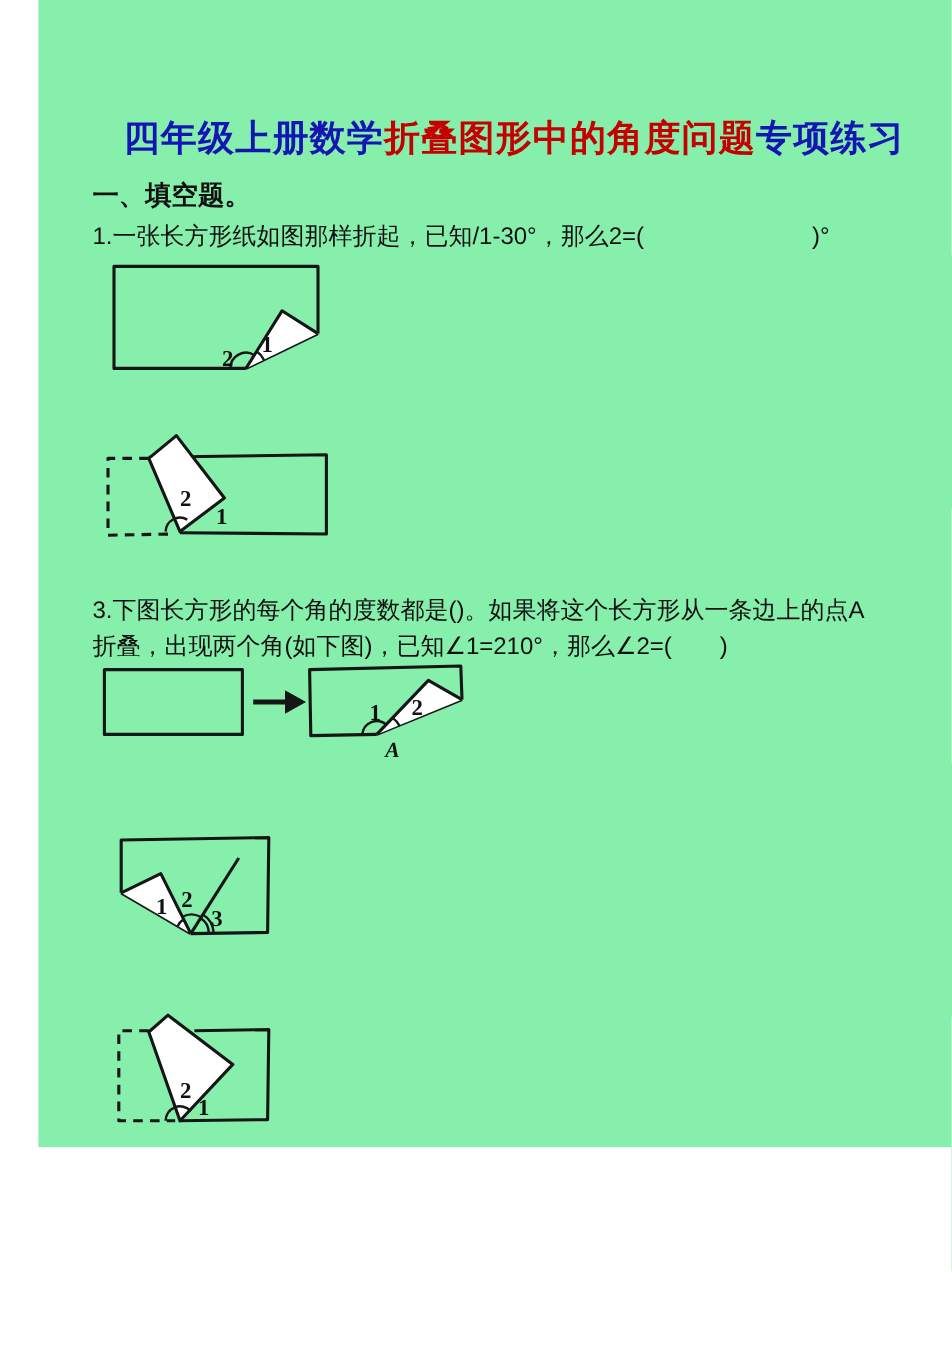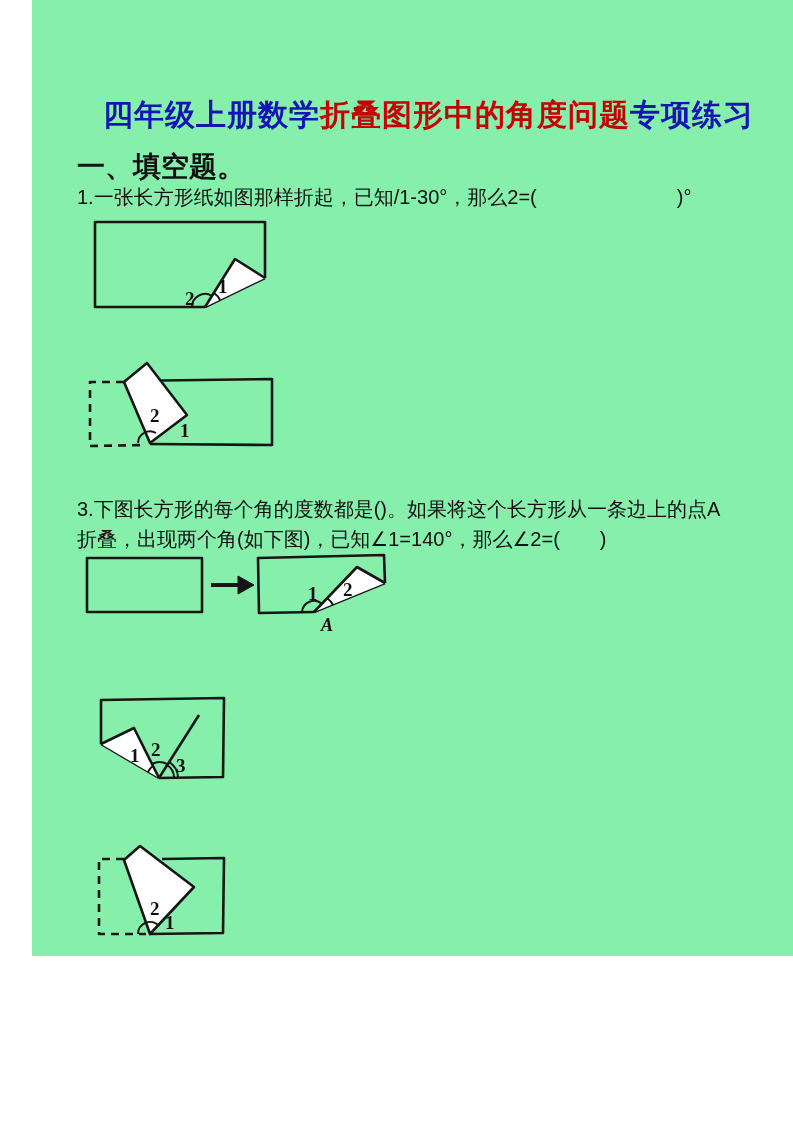--- a/index.html
+++ b/index.html
@@ -7,21 +7,21 @@
     position:relative;width:793px;height:956px;background:#86efac;
     font-family:"Liberation Sans","DejaVu Sans",sans-serif;color:#1a1a1a;overflow:hidden;margin-left:32px;
   }
   .title{
     position:absolute;left:0;right:0;top:95px;margin:0;text-align:center;
     font-size:30px;font-weight:bold;letter-spacing:1px;white-space:nowrap;
   }
   .title .blue{color:#1515b4;}
   .title .red{color:#c40000;}
   .heading{
-    position:absolute;left:45px;top:148px;font-size:28px;font-weight:bold;color:#111;
+    position:absolute;left:45px;top:148px;font-size:22px;font-weight:bold;color:#111;
   }
   .q{
     position:absolute;left:45px;width:740px;font-size:20px;line-height:30px;color:#111;
     white-space:pre-wrap;
   }
   .fig{position:absolute;}
   .fig path,.fig polyline,.fig line{fill:none;stroke:#161616;stroke-width:2.6;stroke-linejoin:round;stroke-linecap:butt;}
   .fig .dash{stroke-dasharray:8 6;}
   .fig .flap{fill:#ffffff;}
   .fig .thin{stroke-width:2;}
@@ -54,21 +54,21 @@
 
   <svg class="fig" style="left:50px;top:358px" width="205" height="95" viewBox="0 0 205 95">
     <path class="dash" d="M42,24 L8,24 L8,88 L64,87"></path>
     <path d="M42,23 L190,21 L190,87 L68,86"></path>
     <path class="flap" d="M65,5 L42,24 L68,85 L105,57 Z"></path>
     <path class="thin" d="M56,85 A12,12 0 0 1 74,75"></path>
     <text x="68" y="64">2</text>
     <text x="98" y="79">1</text>
   </svg>
 
-  <div class="q" style="top:494px"><span>3.下图长方形的每个角的度数都是()。如果将这个长方形从一条边上的点A</span><br><span>折叠，出现两个角(如下图)，已知∠1=140°，那么∠2=(　　)</span></div>
+  <div class="q" style="top:494px"><span>3.下图长方形的每个角的度数都是()。如果将这个长方形从一条边上的点A</span><br><span>折叠，出现两个角(如下图)，已知∠1=210°，那么∠2=(　　)</span></div>
   <svg class="fig" style="left:48px;top:548px" width="320" height="85" viewBox="0 0 320 85">
     <path d="M7,10 L122,10 L122,64 L7,64 Z"></path>
     <line x1="131" y1="37" x2="159" y2="37" style="stroke-width:4"></line>
     <polygon class="arrowhead" points="158,28 174,37 158,46"></polygon>
     <path d="M305,35 L304,7 L178,10 L179,65 L234,64"></path>
     <path d="M234,64 L305,35"></path>
     <path class="flap" d="M234,64 L277,19 L305,35"></path>
     <path class="thin" d="M222,64 A12,12 0 0 1 242,56"></path>
     <path class="thin" d="M247,50 A20,20 0 0 1 253,57"></path>
     <text x="228" y="52">1</text>

